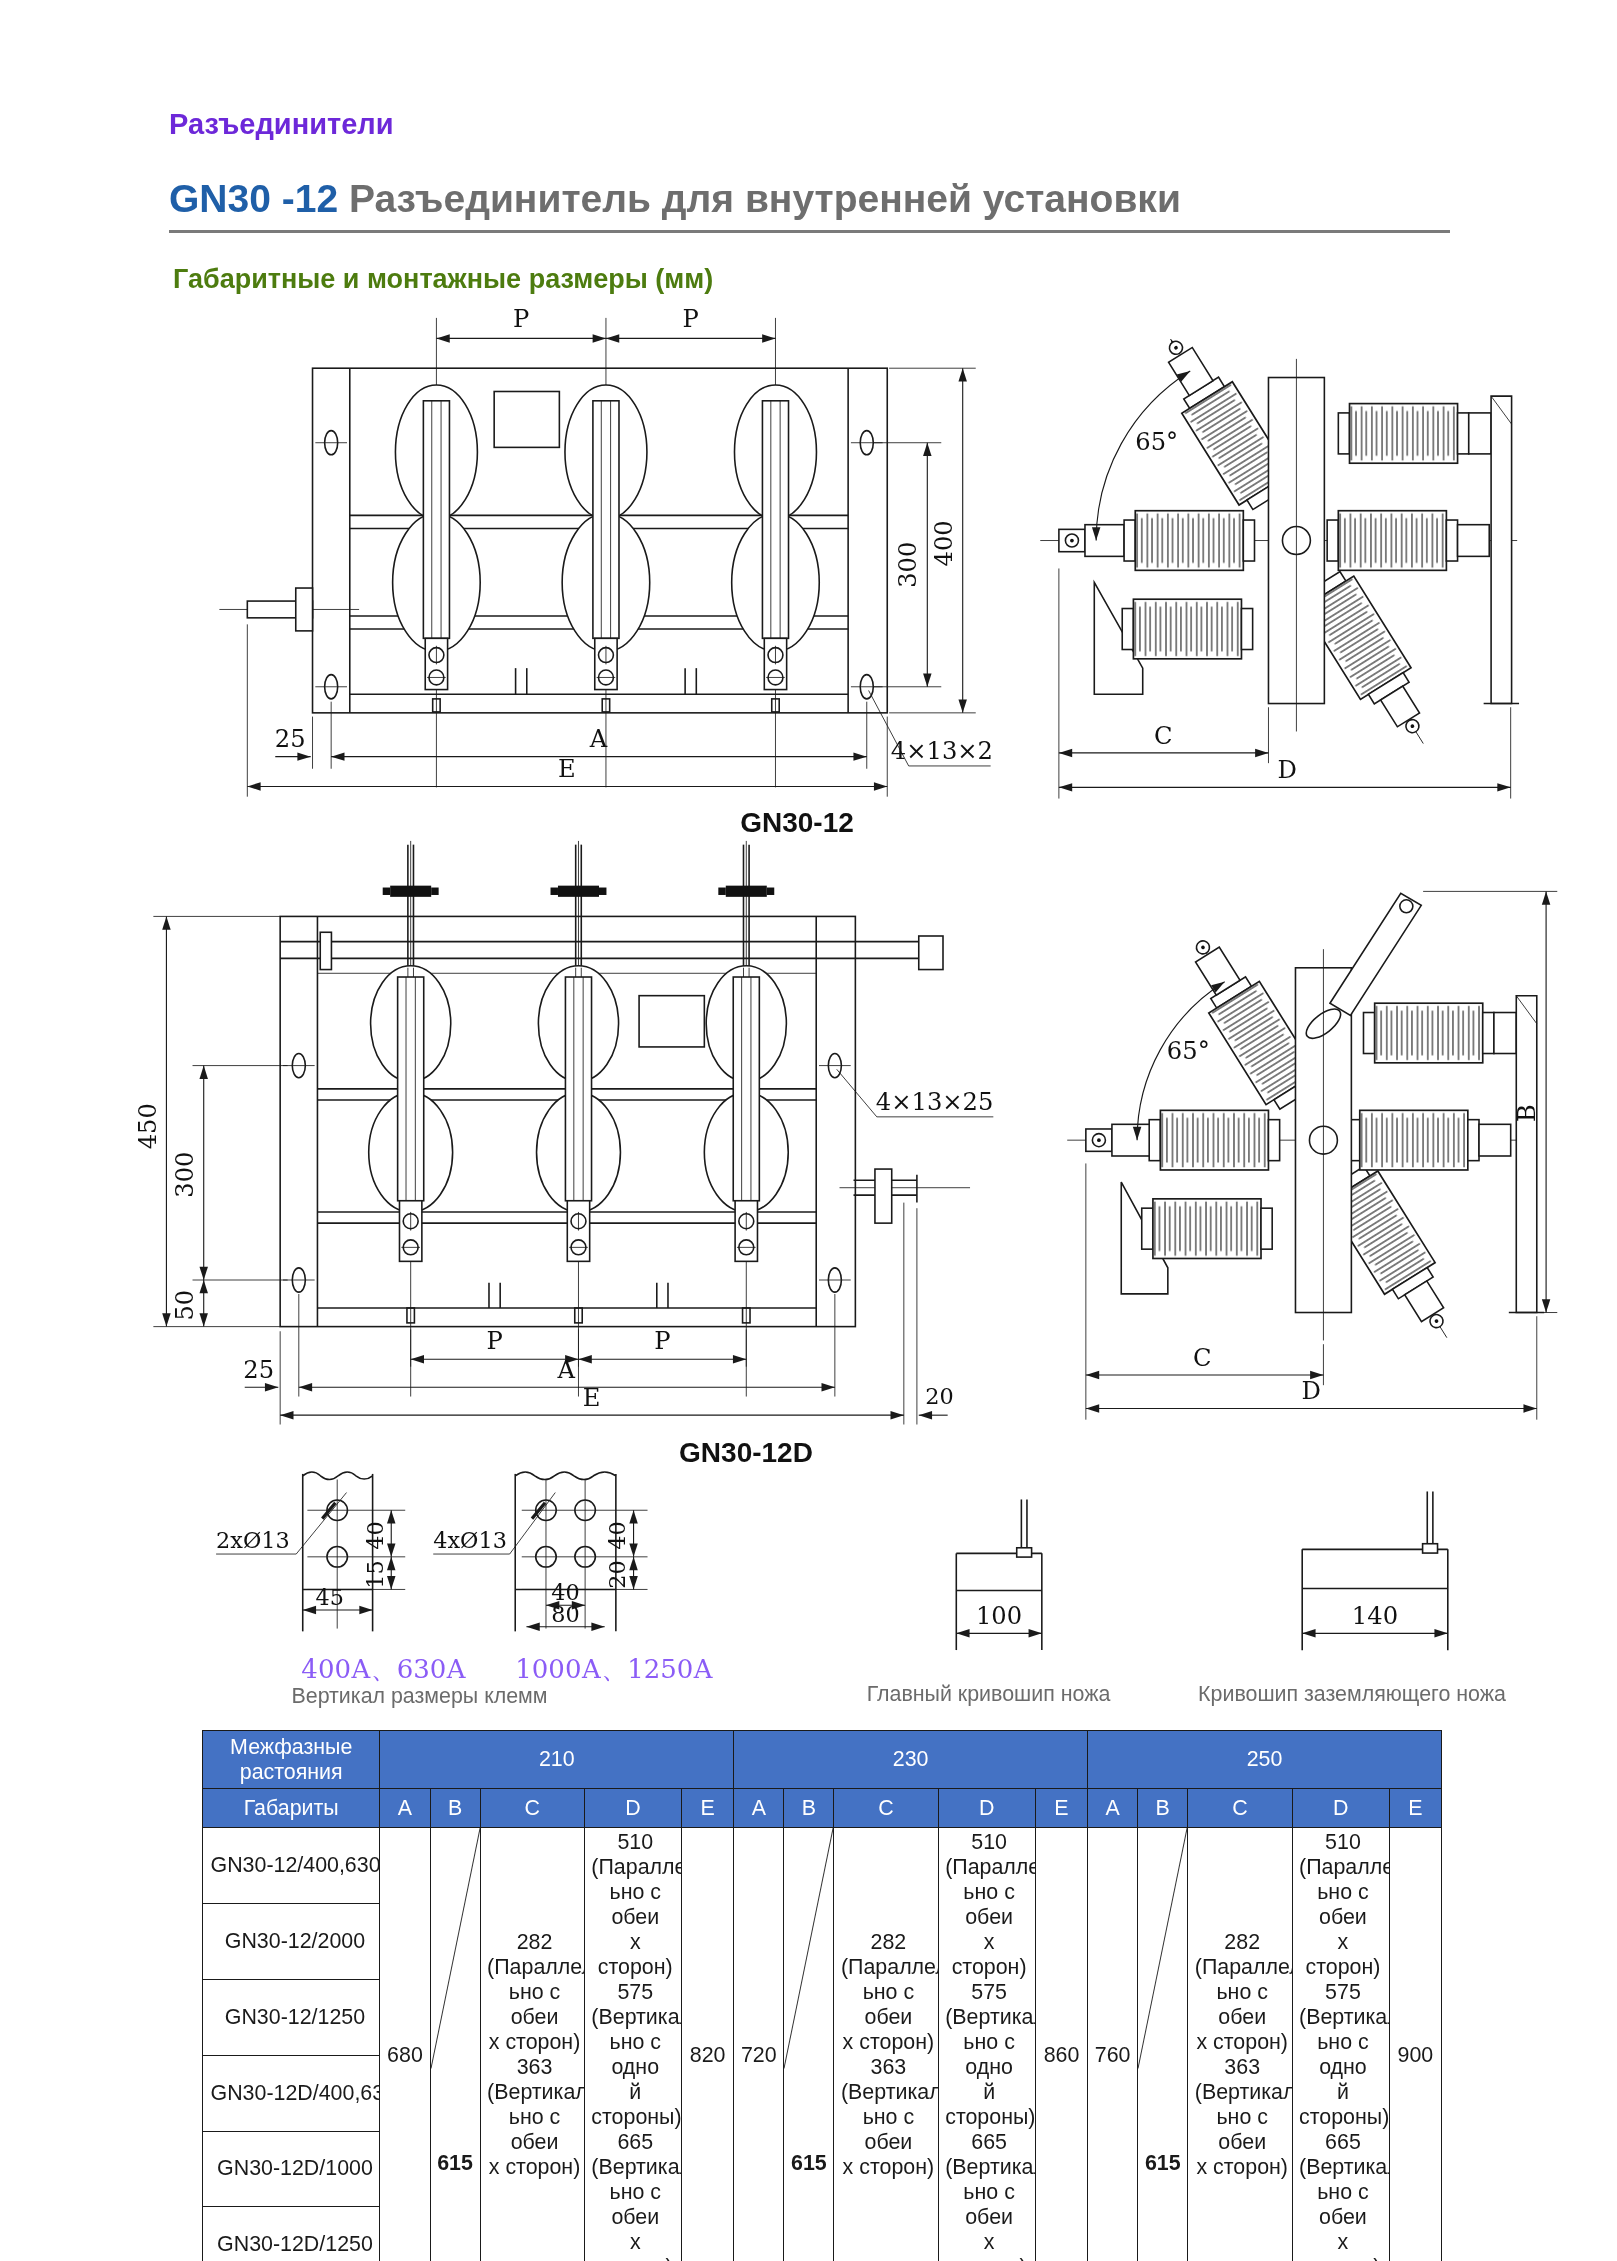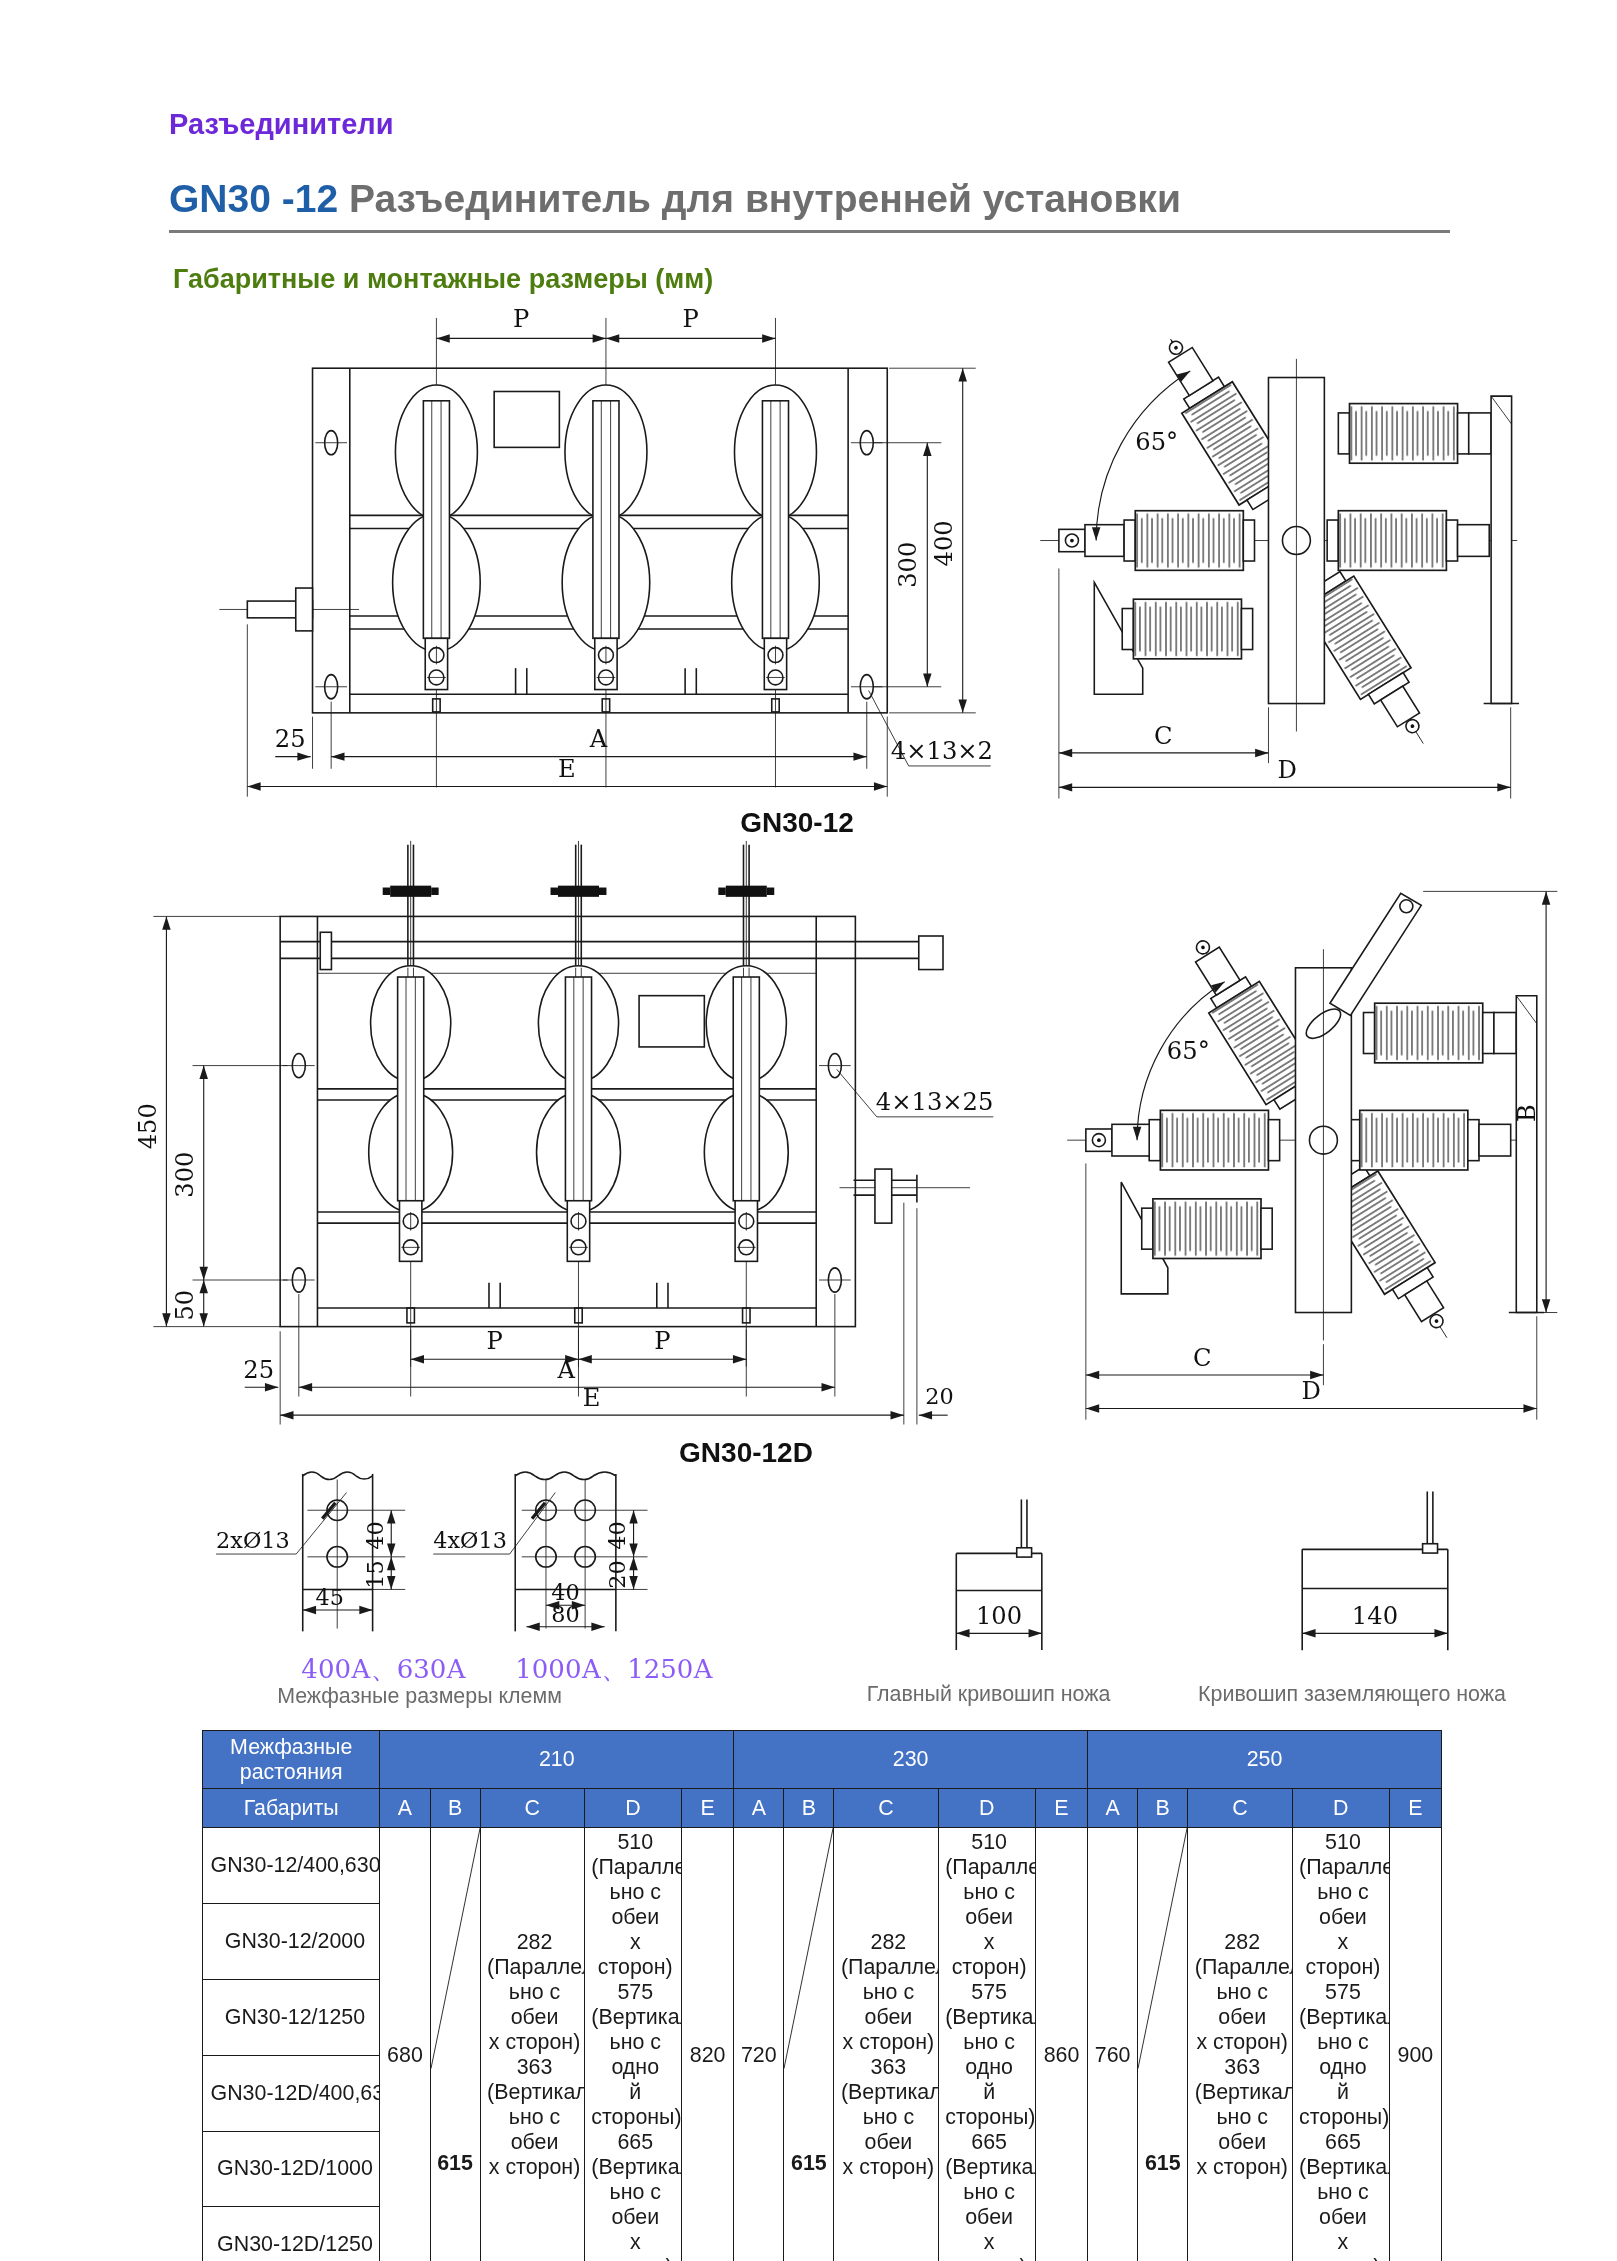--- a/index.html
+++ b/index.html
@@ -592,21 +592,21 @@
   <line x1="12" y1="112" x2="168" y2="112" class="ln"></line>
   <line x1="146" y1="8" x2="146" y2="74" class="ln"></line>
     <line x1="152" y1="8" x2="152" y2="74" class="ln"></line>
   <rect x="141" y="64" width="16" height="10" class="lnf"></rect>
   <line x1="12" y1="160" x2="168" y2="160" class="dm" marker-start="url(#m8)" marker-end="url(#m8)"></line>
   <text class="ds" x="90" y="150">140</text>
 </svg>
 
 <div class="abs serif-cap" style="left:214px;top:1652px;width:252px">400А、630А</div>
 <div class="abs serif-cap" style="left:433px;top:1652px;width:280px">1000А、1250А</div>
-<div class="abs gray-cap" style="left:261px;top:1684px;width:317px">Межфазные размеры клемм</div>
+<div class="abs gray-cap" style="left:261px;top:1684px;width:317px">Вертикал размеры клемм</div>
 <div class="abs gray-cap" style="left:830px;top:1682px;width:317px">Главный кривошип ножа</div>
 <div class="abs gray-cap" style="left:1184px;top:1682px;width:336px">Кривошип заземляющего ножа</div>
 
 <table class="spec abs" style="left:202px;top:1730px">
   <colgroup>
     <col style="width:177px">
     <col style="width:50px">
       <col style="width:50px">
       <col style="width:104px">
       <col style="width:97px">

